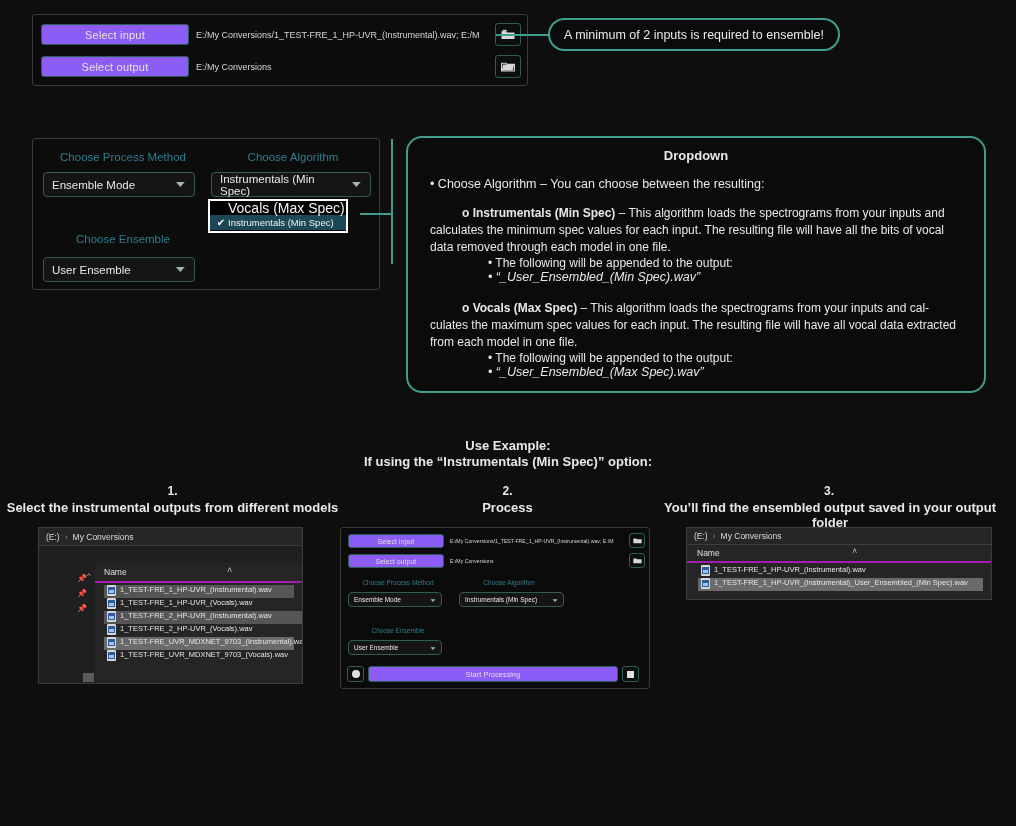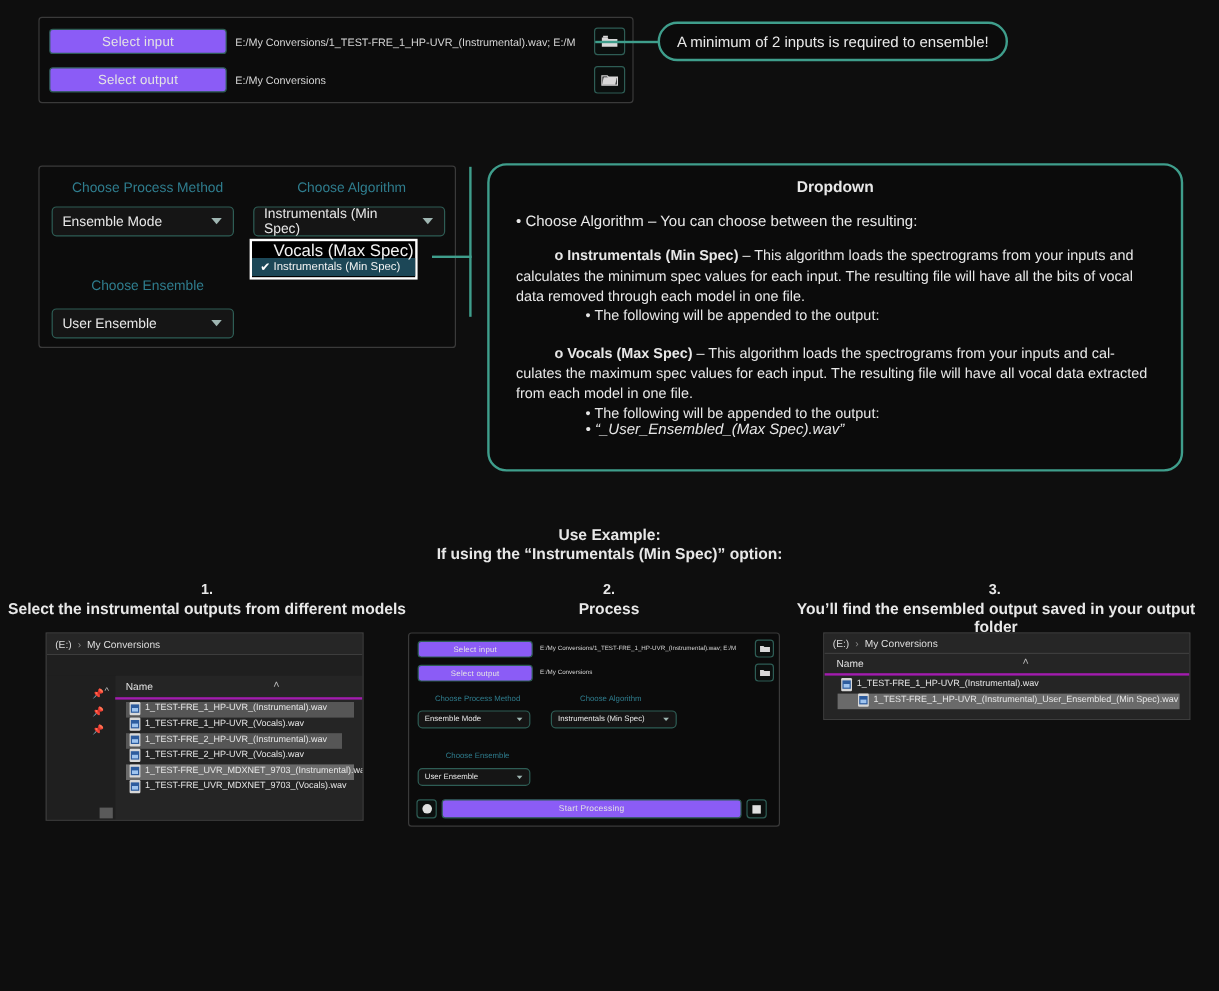--- a/index.html
+++ b/index.html
@@ -244,20 +244,21 @@
 
 <div class="abs bubble" style="left:406px; top:136px; width:580px; height:257px; border-radius:16px; padding:10px 22px; box-sizing:border-box;">
   <div class="center bold" style="font-size:13px; margin-bottom:14px;">Dropdown</div>
 
   <div style="font-size:12.5px; margin-bottom:14px;">• Choose Algorithm – You can choose between the resulting:</div>
 
   <div style="font-size:12px; line-height:1.42;">
     <span class="bold" style="margin-left:32px;">o Instrumentals (Min Spec)</span><span> – This algorithm loads the spectrograms from your inputs and calculates the minimum spec values for each input. The resulting file will have all the bits of vocal data removed through each model in one file.</span>
   </div>
   <div style="font-size:12px; margin-left:58px;">• The following will be appended to the output:</div>
+  <div class="ital" style="font-size:12.5px; margin-left:58px;">• “_User_Ensembled_(Min Spec).wav”</div>
 
   <div style="font-size:12px; line-height:1.42; margin-top:16px;">
     <span class="bold" style="margin-left:32px;">o Vocals (Max Spec)</span><span> – This algorithm loads the spectrograms from your inputs and cal-culates  the maximum spec values for each input. The resulting file will have all vocal data extracted from each model in one file.</span>
   </div>
   <div style="font-size:12px; margin-left:58px;">• The following will be appended to the output:</div>
   <div class="ital" style="font-size:12.5px; margin-left:58px;">• “_User_Ensembled_(Max Spec).wav”</div>
 </div>
 
 <div class="abs center bold" style="left:0; top:438px; width:1016px; font-size:13px;">Use Example:</div>
 <div class="abs center" style="left:0; top:454px; width:1016px; font-size:13px;">If using the “Instrumentals (Min Spec)” option:</div>
@@ -287,21 +288,21 @@
       </div>
       <div style="padding-top:2px;">
         <div class="exp-row sel" style="height:13px; font-size:7.5px; margin-left:9px; padding-left:3px; width:190px;">
           <span class="fico"></span>
           <span>1_TEST-FRE_1_HP-UVR_(Instrumental).wav</span>
         </div>
         <div class="exp-row" style="height:13px; font-size:7.5px; margin-left:9px; padding-left:3px; width:190px;">
           <span class="fico"></span>
           <span>1_TEST-FRE_1_HP-UVR_(Vocals).wav</span>
         </div>
-        <div class="exp-row sel" style="height:13px; font-size:7.5px; margin-left:9px; padding-left:3px; width:180px;">
+        <div class="exp-row sel" style="height:13px; font-size:7.5px; margin-left:9px; padding-left:3px; width:198px;">
           <span class="fico"></span>
           <span>1_TEST-FRE_2_HP-UVR_(Instrumental).wav</span>
         </div>
         <div class="exp-row" style="height:13px; font-size:7.5px; margin-left:9px; padding-left:3px; width:190px;">
           <span class="fico"></span>
           <span>1_TEST-FRE_2_HP-UVR_(Vocals).wav</span>
         </div>
         <div class="exp-row sel2" style="height:13px; font-size:7.5px; margin-left:9px; padding-left:3px; width:190px;">
           <span class="fico"></span>
           <span>1_TEST-FRE_UVR_MDXNET_9703_(Instrumental).wav</span>
@@ -384,19 +385,19 @@
   <div class="exp-main" style="width:306px; height:55px;">
     <div class="exp-head" style="height:18px; padding-left:10px; font-size:8.5px;">
       <span>Name</span>
       <span class="abs" style="left:165px; top:1px; font-size:9px; color:#bdbdbd;">˄</span>
     </div>
     <div style="padding-top:2px;">
       <div class="exp-row" style="height:13px; font-size:7.5px; margin-left:11px; padding-left:3px; width:285px;">
         <span class="fico"></span>
         <span>1_TEST-FRE_1_HP-UVR_(Instrumental).wav</span>
       </div>
-      <div class="exp-row sel2" style="height:13px; font-size:7.5px; margin-left:11px; padding-left:17px; width:285px;">
+      <div class="exp-row sel2" style="height:13px; font-size:7.5px; margin-left:11px; padding-left:3px; width:285px;">
         <span class="fico"></span>
         <span>1_TEST-FRE_1_HP-UVR_(Instrumental)_User_Ensembled_(Min Spec).wav</span>
       </div>
     </div>
   </div>
 </div>
 
 </body></html>

